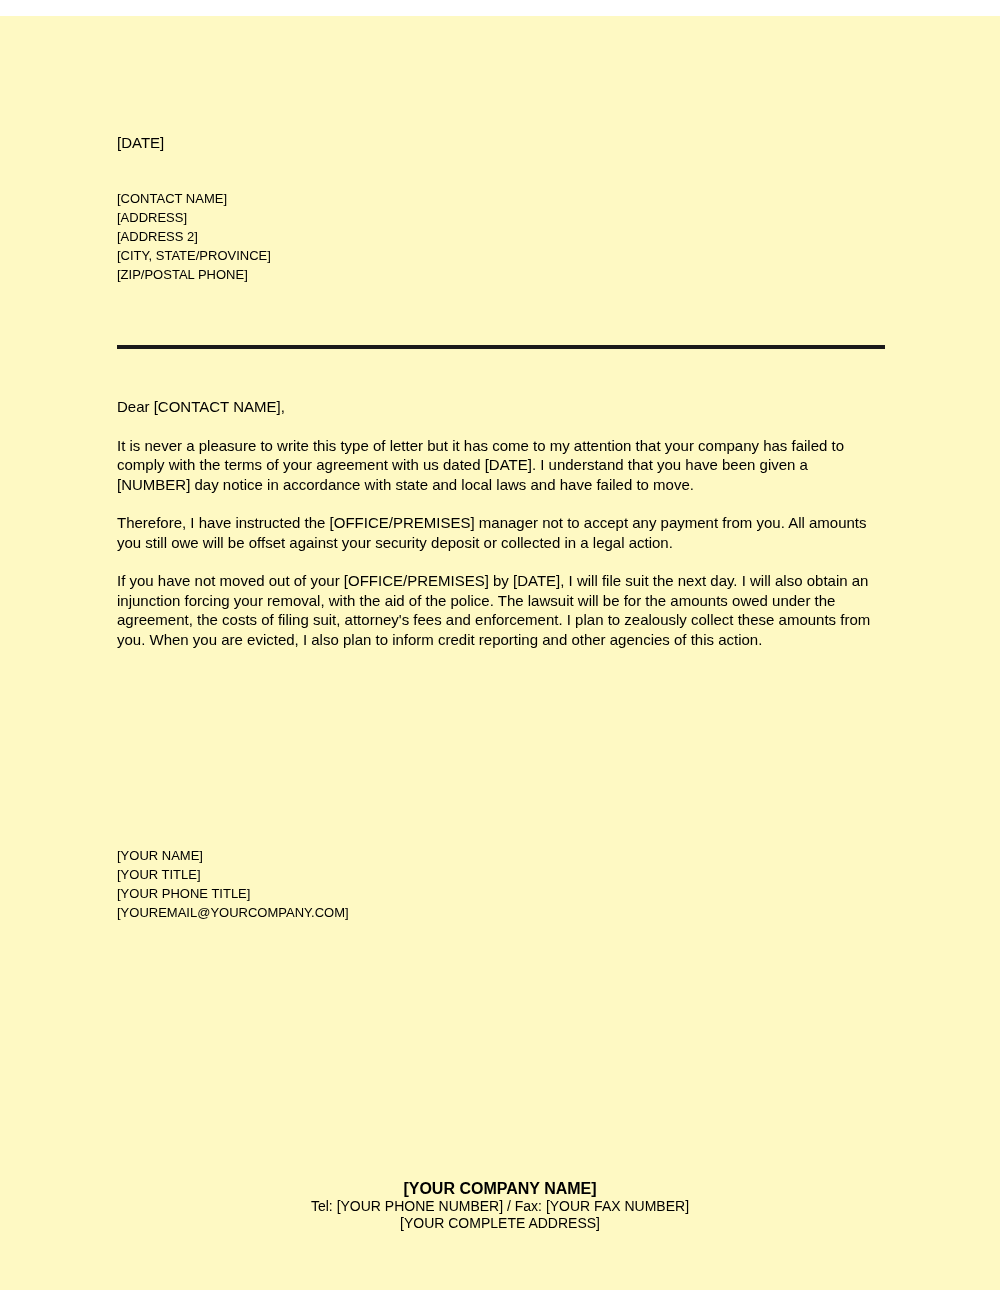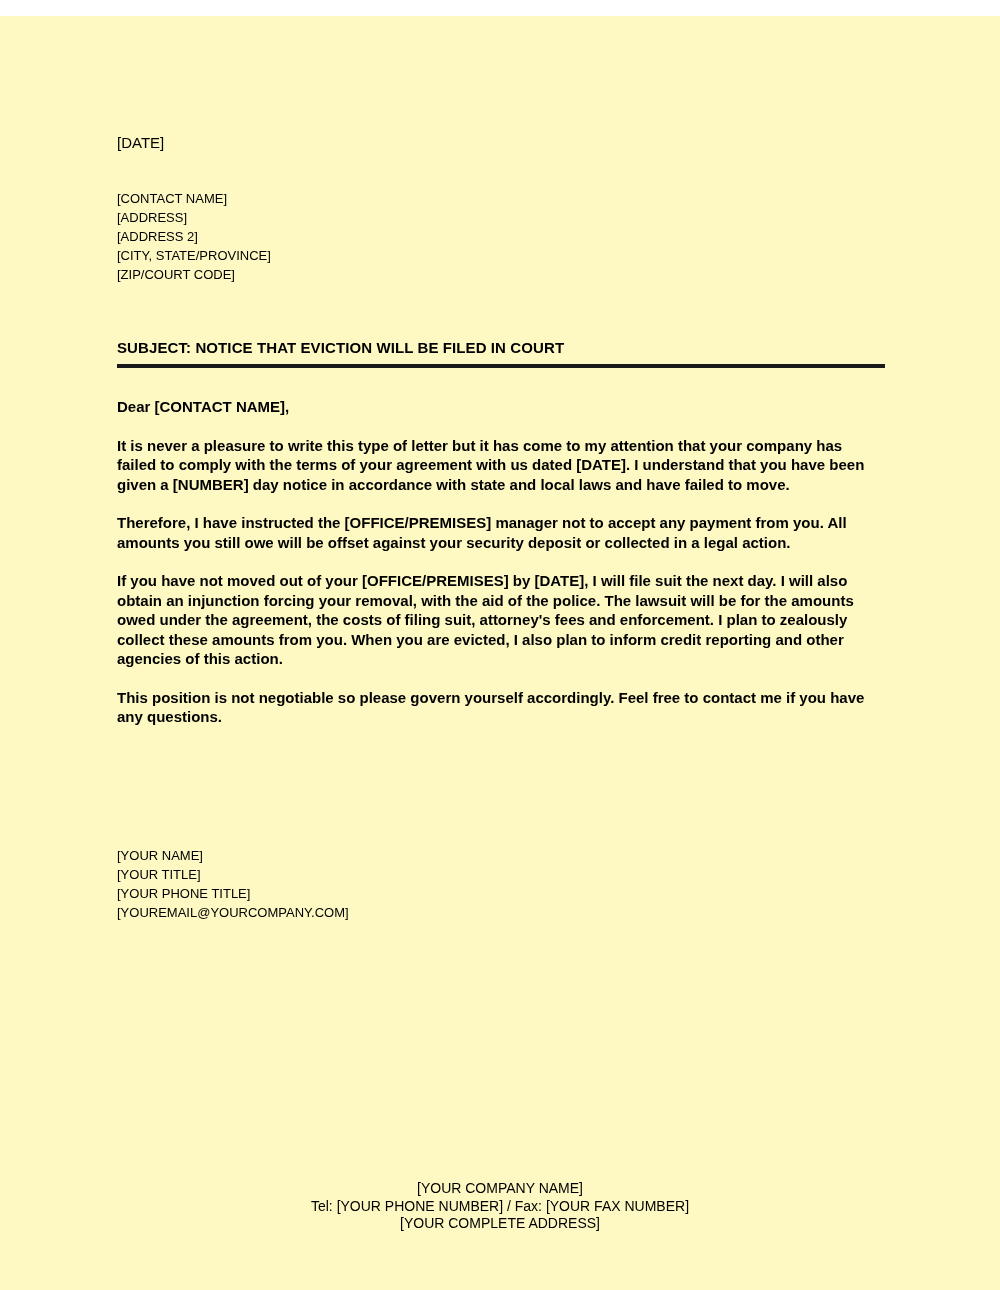--- a/index.html
+++ b/index.html
@@ -69,21 +69,20 @@
   }
 
   
   .body-block {
     position: absolute;
     top: 381px;
     left: 0;
     width: 766px;
     font-size: 15px;
     line-height: 19.5px;
-    font-weight: bold;
   }
   .salutation {
     margin: 0 0 19px 0;
   }
   .body-para {
     margin: 0 0 19px 0;
     text-align: left;
   }
   .closing {
     margin: 27px 0 0 0;
@@ -105,22 +104,22 @@
   .footer-block {
     position: absolute;
     top: 1164px;
     left: 0;
     width: 1000px;
     text-align: center;
     font-size: 14px;
     line-height: 17.5px;
   }
   .footer-company {
-    font-weight: normal;
-    font-size: 14px;
+    font-weight: bold;
+    font-size: 16px;
   }
   .footer-line {
     font-size: 14px;
   }
   .footer-link {
     color: #1b1bdd;
     text-decoration: underline;
     font-size: 14px;
     cursor: pointer;
   }
@@ -133,34 +132,32 @@
 
     <div class="date-block">
       <div>[DATE]</div>
     </div>
 
     <div class="address-block">
       <div class="address-line">[CONTACT NAME]</div>
       <div class="address-line">[ADDRESS]</div>
       <div class="address-line">[ADDRESS 2]</div>
       <div class="address-line">[CITY, STATE/PROVINCE]</div>
-      <div class="address-line">[ZIP/COURT CODE]</div>
+      <div class="address-line">[ZIP/POSTAL PHONE]</div>
     </div>
 
     <div class="subject-block">
-      <div class="subject-text">SUBJECT: NOTICE THAT EVICTION WILL BE FILED IN COURT</div>
       <div class="subject-rule"></div>
     </div>
 
     <div class="body-block">
       <p class="salutation">Dear [CONTACT NAME],</p>
       <p class="body-para">It is never a pleasure to write this type of letter but it has come to my attention that your company has failed to comply with the terms of your agreement with us dated [DATE]. I understand that you have been given a [NUMBER] day notice in accordance with state and local laws and have failed to move.</p>
       <p class="body-para">Therefore, I have instructed the [OFFICE/PREMISES] manager not to accept any payment from you. All amounts you still owe will be offset against your security deposit or collected in a legal action.</p>
       <p class="body-para">If you have not moved out of your [OFFICE/PREMISES] by [DATE], I will file suit the next day. I will also obtain an injunction forcing your removal, with the aid of the police. The lawsuit will be for the amounts owed under the agreement, the costs of filing suit, attorney's fees and enforcement. I plan to zealously collect these amounts from you. When you are evicted, I also plan to inform credit reporting and other agencies of this action.</p>
-      <p class="body-para">This position is not negotiable so please govern yourself accordingly. Feel free to contact me if you have any questions.</p>
     </div>
 
     <div class="signature-block">
       <div class="signature-line">[YOUR NAME]</div>
       <div class="signature-line">[YOUR TITLE]</div>
       <div class="signature-line">[YOUR PHONE TITLE]</div>
       <div class="signature-line">[YOUREMAIL@YOURCOMPANY.COM]</div>
     </div>
 
   </div>

